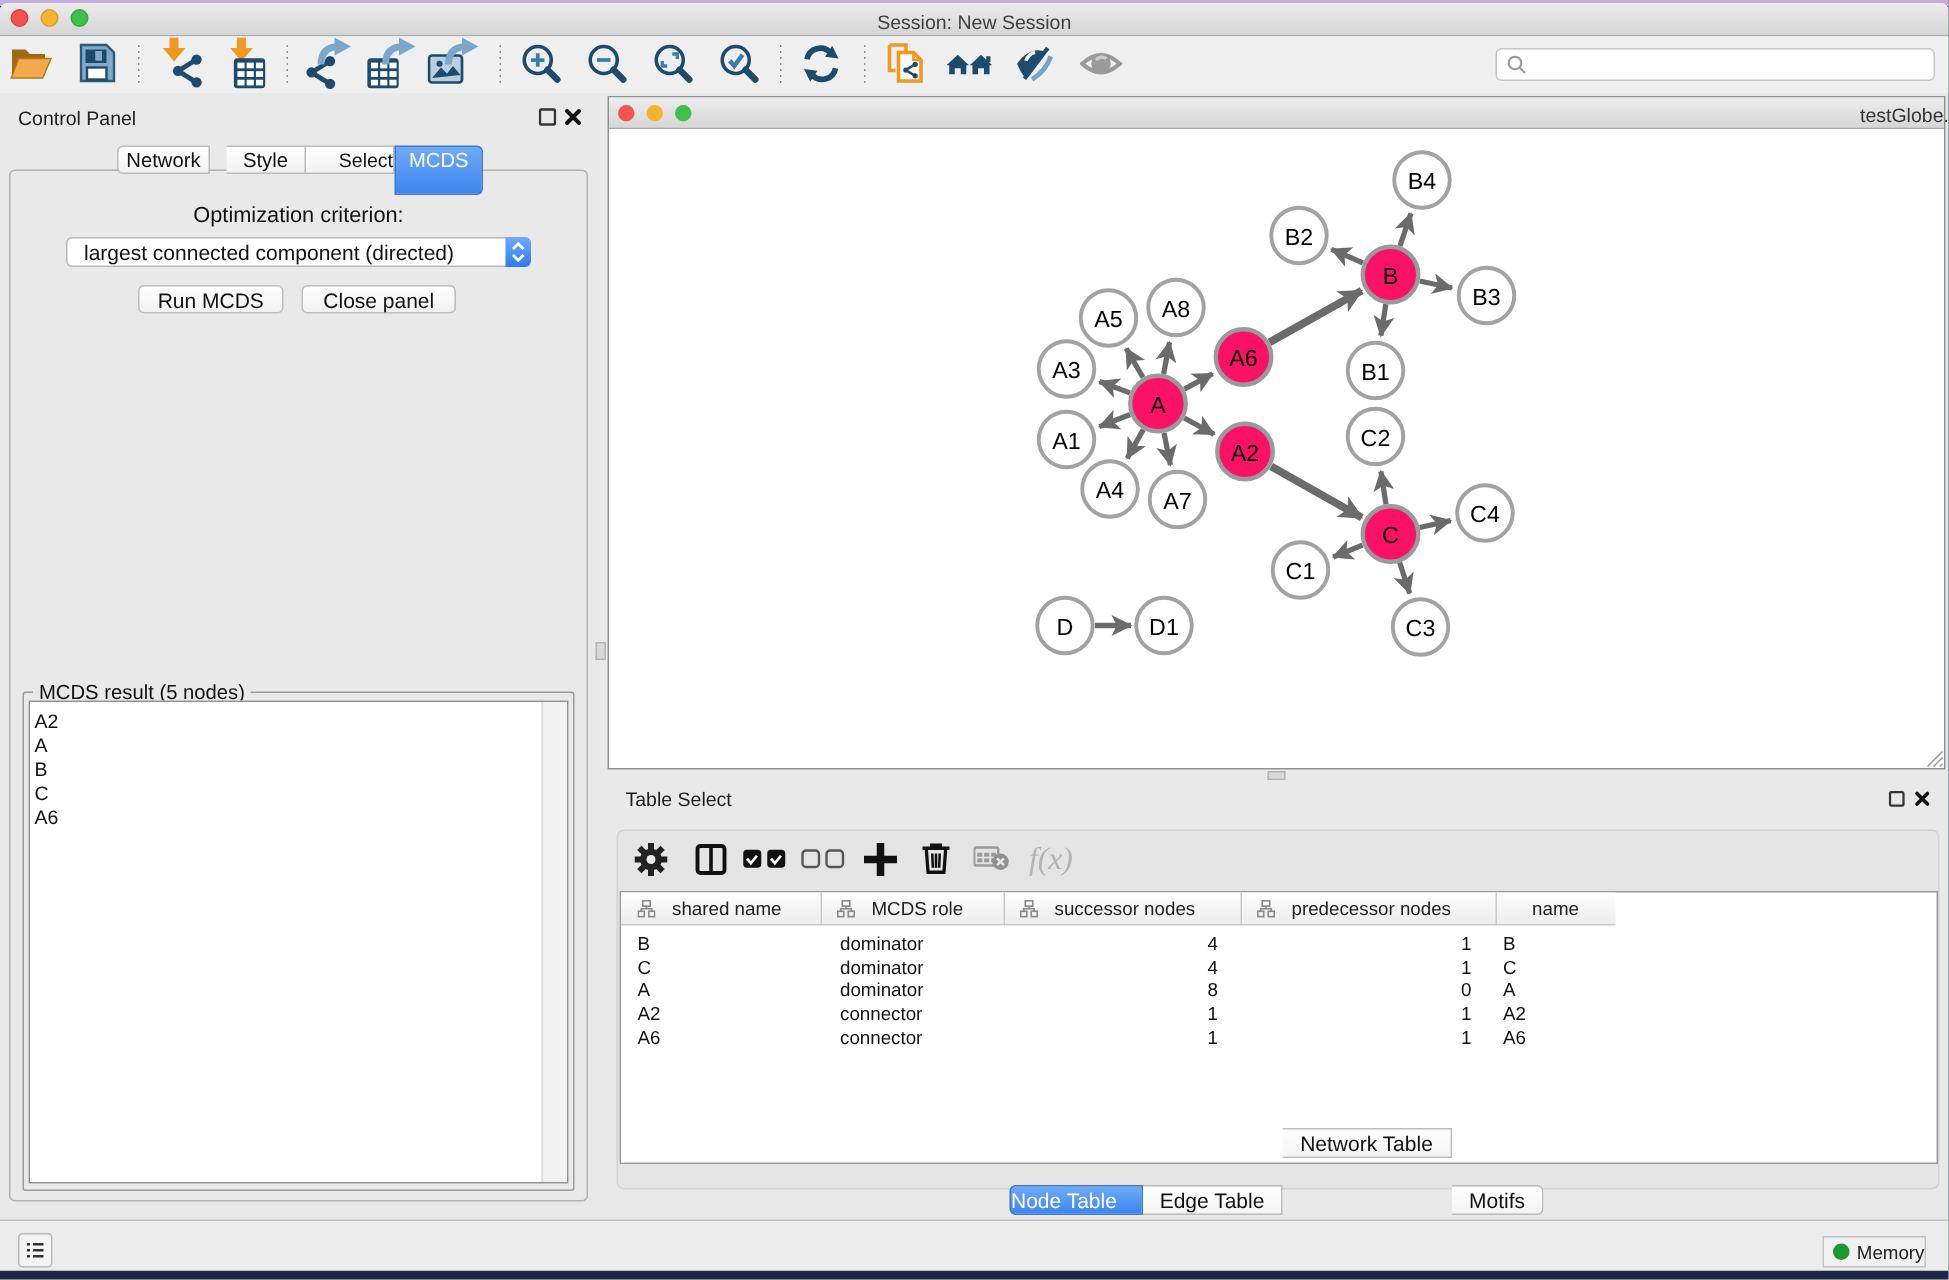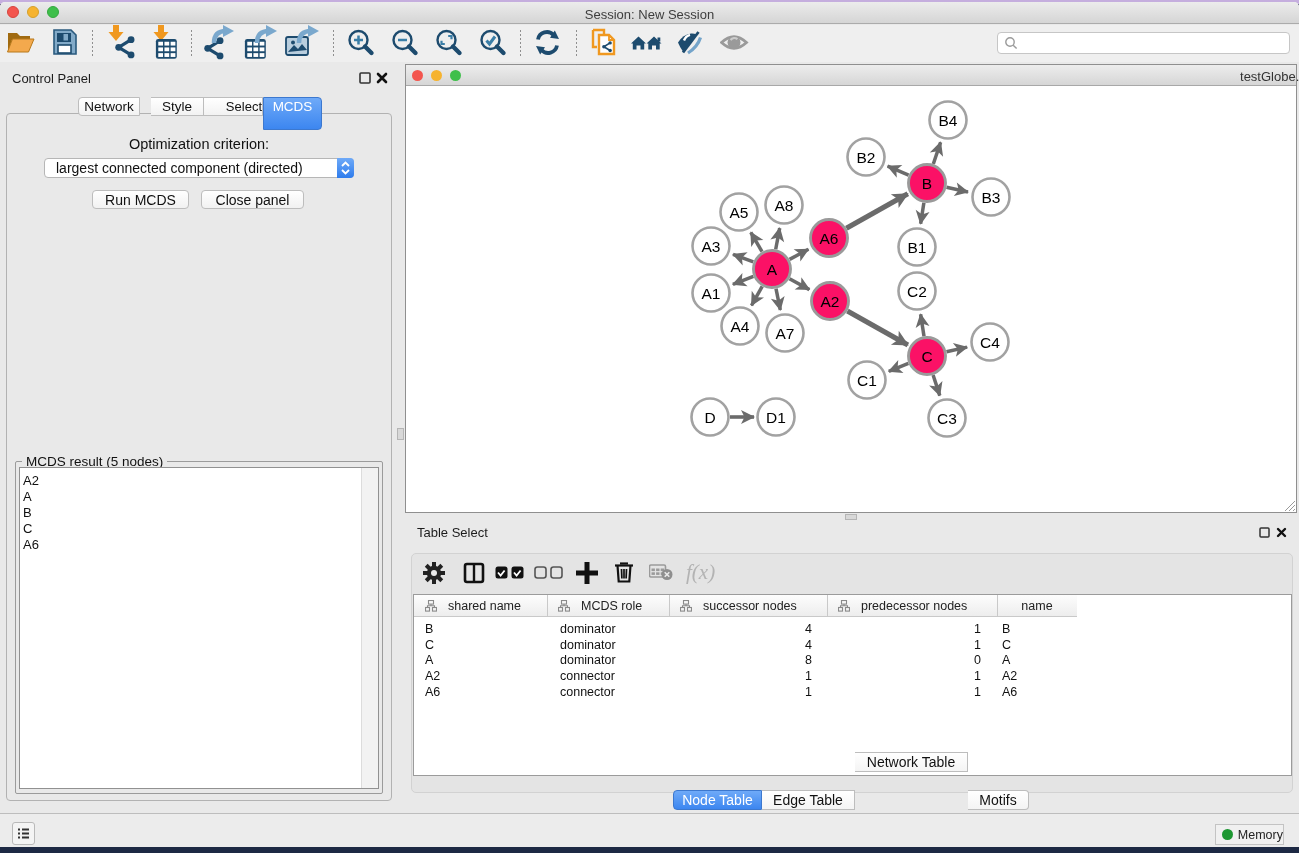--- a/index.html
+++ b/index.html
@@ -382,21 +382,21 @@
 <div class="abs" style="left:425px;top:669.1000000000001px;font-size:12.5px;color:#111">A2</div>
 <div class="abs" style="left:560px;top:669.1000000000001px;font-size:12.5px;color:#111">connector</div>
 <div class="abs" style="left:700px;top:669.1000000000001px;width:112px;text-align:right;font-size:12.5px;color:#111">1</div>
 <div class="abs" style="left:880px;top:669.1000000000001px;width:101px;text-align:right;font-size:12.5px;color:#111">1</div>
 <div class="abs" style="left:1002px;top:669.1000000000001px;font-size:12.5px;color:#111">A2</div>
 <div class="abs" style="left:425px;top:684.8000000000002px;font-size:12.5px;color:#111">A6</div>
 <div class="abs" style="left:560px;top:684.8000000000002px;font-size:12.5px;color:#111">connector</div>
 <div class="abs" style="left:700px;top:684.8000000000002px;width:112px;text-align:right;font-size:12.5px;color:#111">1</div>
 <div class="abs" style="left:880px;top:684.8000000000002px;width:101px;text-align:right;font-size:12.5px;color:#111">1</div>
 <div class="abs" style="left:1002px;top:684.8000000000002px;font-size:12.5px;color:#111">A6</div>
-<div class="abs" style="left:673px;top:790px;width:89px;height:20px;background:linear-gradient(#6faaf8,#3c86f0);color:#fff;border:1px solid #3c78cf;border-radius:4px 0 0 4px;font-size:14px;text-align:center;line-height:19px">Node Table</div>
+<div class="abs" style="left:673px;top:790px;width:89px;height:20px;background:linear-gradient(#6faaf8,#3c86f0);color:#fff;border:1px solid #3c78cf;border-radius:4px 0 0 4px;font-size:14px;line-height:19px">Node Table</div>
 <div class="abs" style="left:762px;top:790px;width:93px;height:20px;background:linear-gradient(#ffffff,#f4f4f4);color:#111;border:1px solid #bdbdbd;border-left:none;font-size:14px;text-align:center;line-height:19px">Edge Table</div>
 <div class="abs" style="left:855px;top:752px;width:113px;height:20px;background:linear-gradient(#ffffff,#f4f4f4);color:#111;border:1px solid #bdbdbd;border-left:none;font-size:14px;text-align:center;line-height:19px">Network Table</div>
 <div class="abs" style="left:968px;top:790px;width:61px;height:20px;background:linear-gradient(#ffffff,#f4f4f4);color:#111;border:1px solid #bdbdbd;border-left:none;border-radius:0 4px 4px 0;font-size:14px;text-align:center;line-height:19px">Motifs</div>
 <div class="abs" style="left:0;top:813px;width:1299px;height:34px;background:#ececec;border-top:1px solid #bdbdbd"></div>
 <div class="abs" style="left:12px;top:822px;width:23px;height:23px;background:#f4f4f4;border:1px solid #b9b9b9;border-radius:3px"></div>
 <svg class="abs" style="left:17px;top:827px" width="13" height="13" viewBox="0 0 13 13">
       <path d="M1,2.5 h2 M1,6.5 h2 M1,10.5 h2" stroke="#333" stroke-width="1.8"></path>
       <path d="M5,2.5 h7 M5,6.5 h7 M5,10.5 h7" stroke="#333" stroke-width="1.8"></path>
     </svg>
 <div class="abs" style="left:1215px;top:824px;width:69px;height:21px;background:#f0f0f0;border:1px solid #c3c3c3;display:flex;align-items:center">

